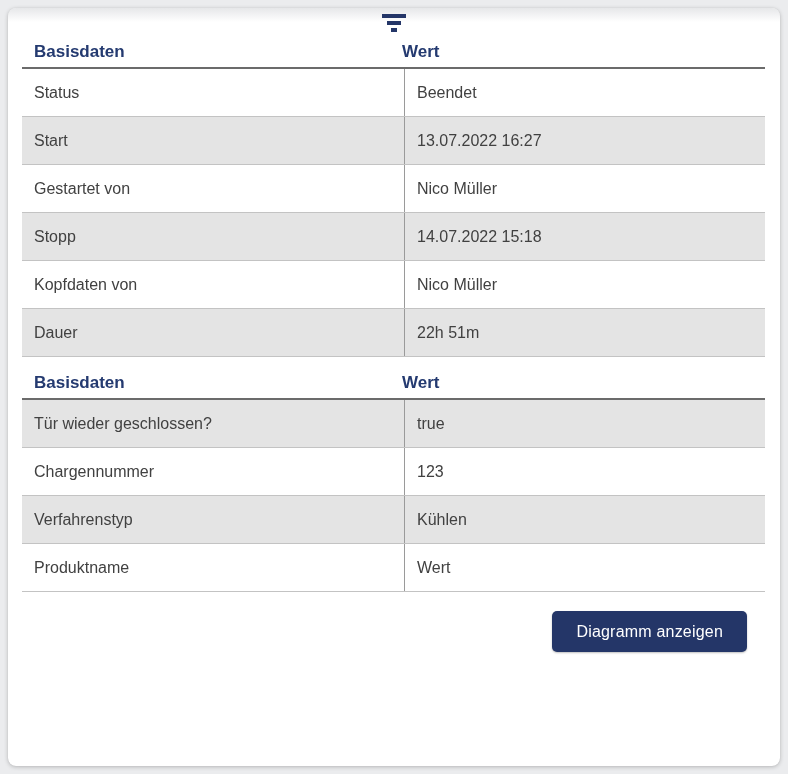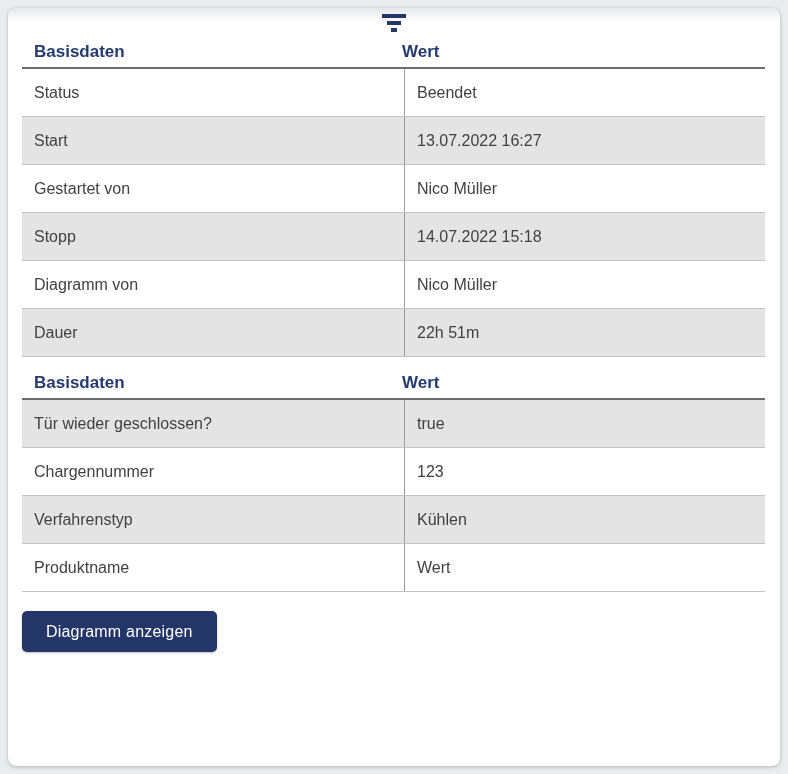--- a/index.html
+++ b/index.html
@@ -86,21 +86,21 @@
     display: flex;
     align-items: center;
     padding-left: 12px;
     font-size: 16px;
     color: #414141;
   }
   .cell.value { border-left: 1px solid #9a9a9a; }
 
   .actions {
     display: flex;
-    justify-content: flex-start;
+    justify-content: flex-end;
     margin-top: 19px;
     padding-right: 18px;
   }
   .primary-btn {
     background: #243668;
     color: #ffffff;
     border: none;
     border-radius: 5px;
     height: 41px;
     padding: 0 24px;
@@ -146,21 +146,21 @@
       </div>
       <div class="row">
         <div class="cell label">Gestartet von</div>
         <div class="cell value">Nico Müller</div>
       </div>
       <div class="row shaded">
         <div class="cell label">Stopp</div>
         <div class="cell value">14.07.2022 15:18</div>
       </div>
       <div class="row">
-        <div class="cell label">Diagramm von</div>
+        <div class="cell label">Kopfdaten von</div>
         <div class="cell value">Nico Müller</div>
       </div>
       <div class="row shaded">
         <div class="cell label">Dauer</div>
         <div class="cell value">22h 51m</div>
       </div>
     </div>
 
     <div class="table t2">
       <div class="section-head">

